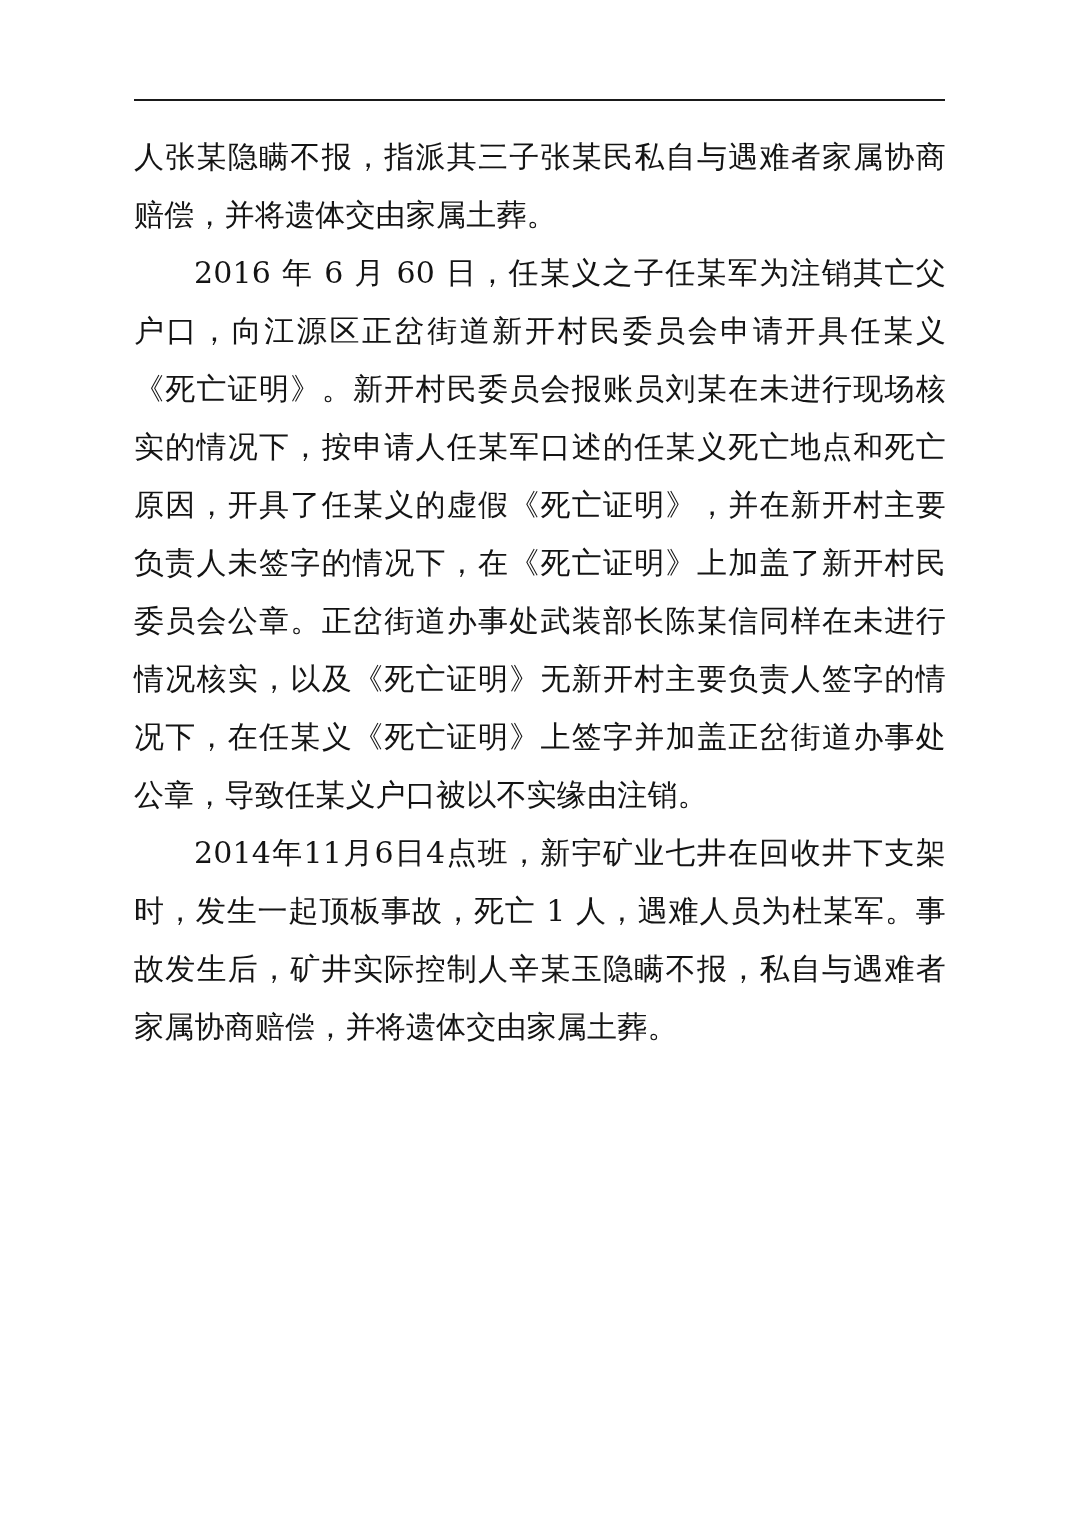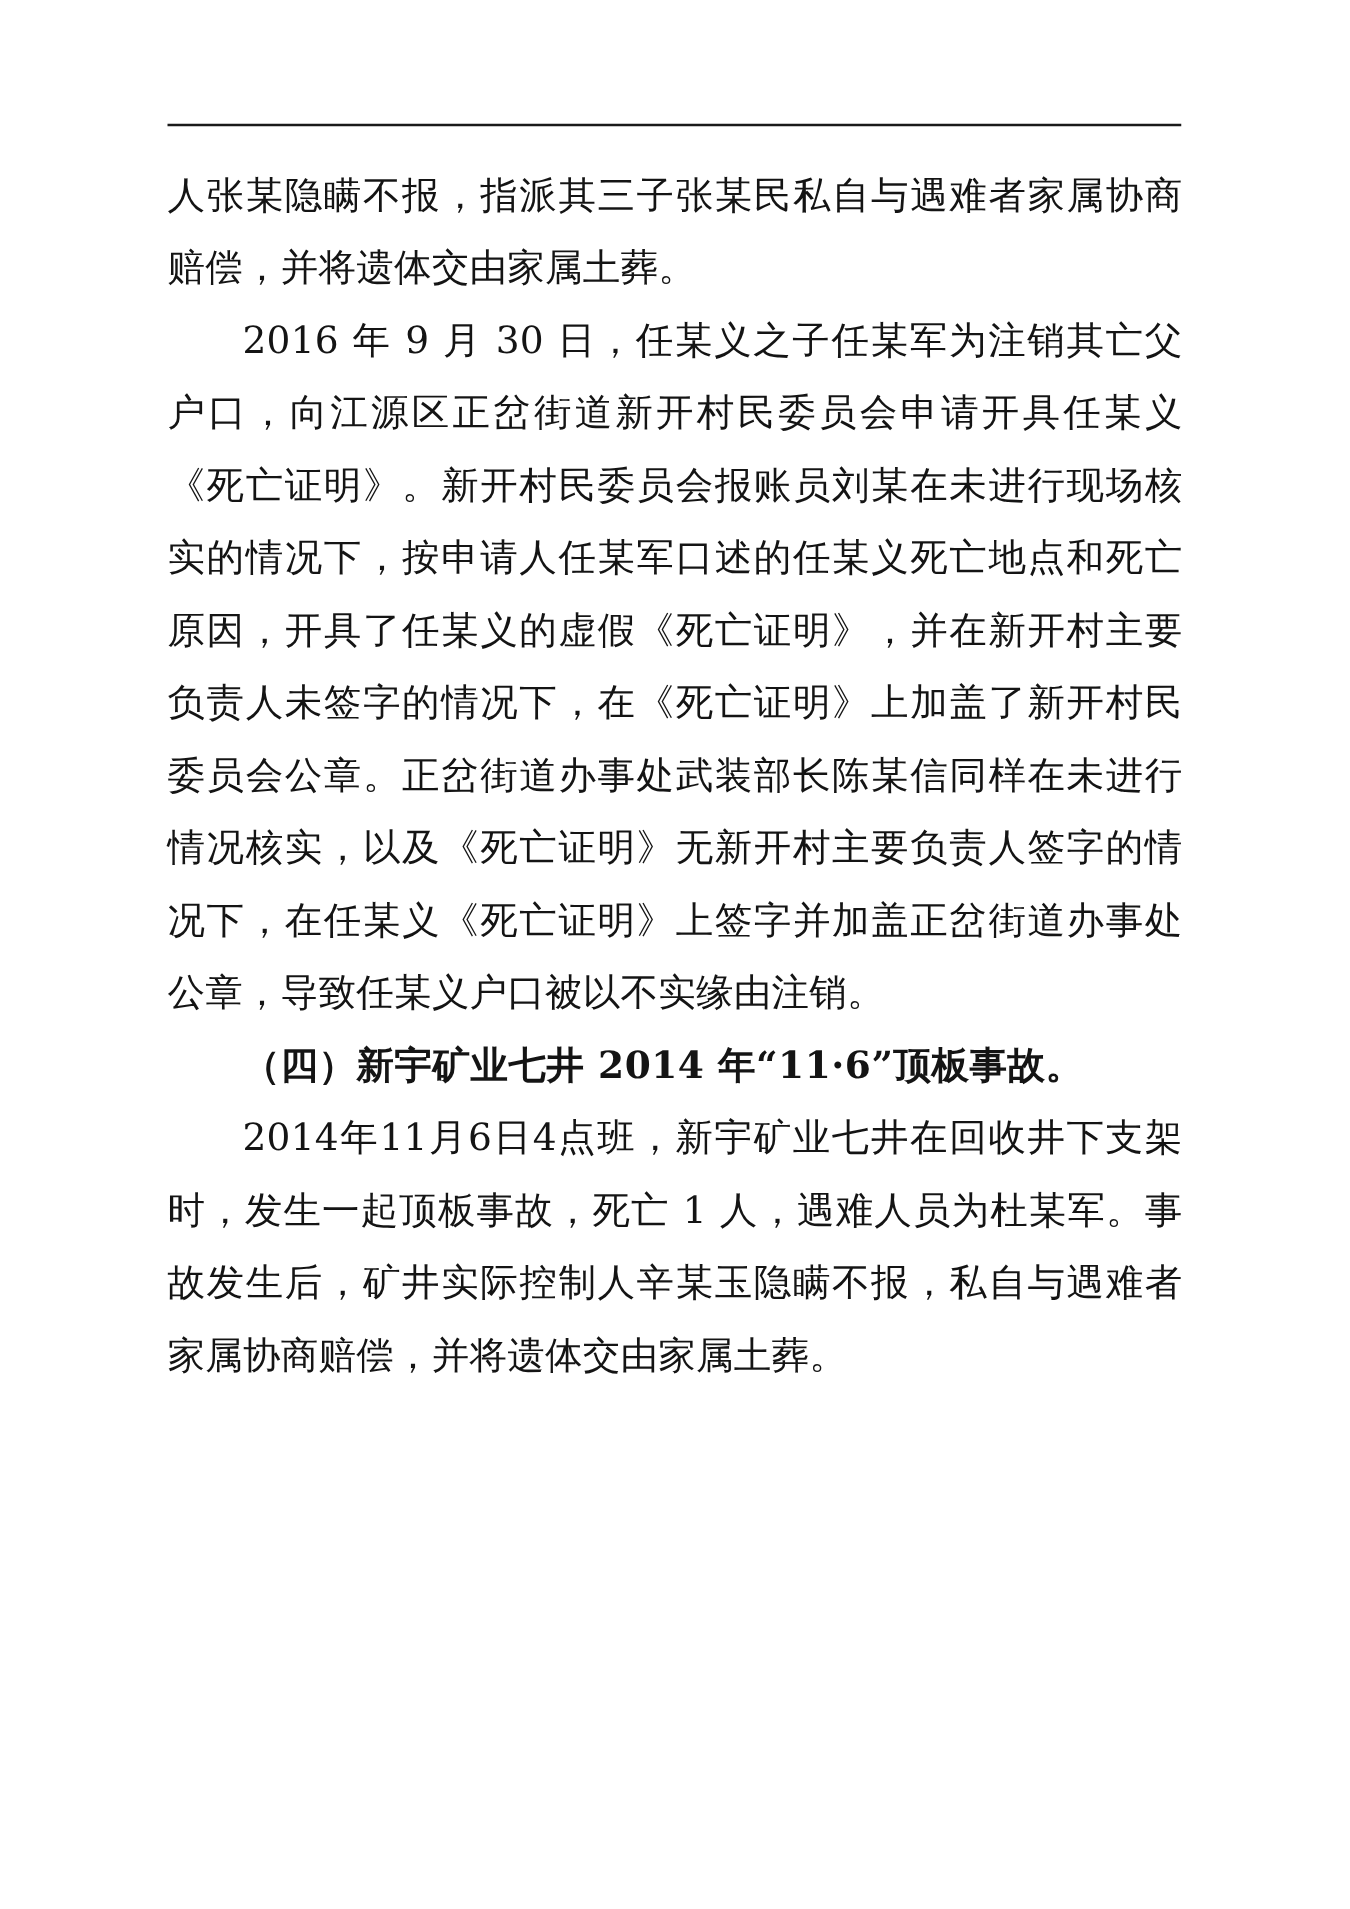--- a/index.html
+++ b/index.html
@@ -71,24 +71,23 @@
 <body>
 
 <div class="page">
 
   <div class="header-rule"></div>
 
   <div class="text-column">
 
     <p class="para continuation">人张某隐瞒不报，指派其三子张某民私自与遇难者家属协商赔偿，并将遗体交由家属土葬。</p>
 
-    <p class="para">2016 年 9 月 30 日，任某义之子任某军为注销其亡父户口，向江源区正岔街道新开村民委员会申请开具任某义《死亡证明》。新开村民委员会报账员刘某在未进行现场核实的情况下，按申请人任某军口述的任某义死亡地点和死亡原因，开具了任某义的虚假《死亡证明》，并在新开村主要负责人未签字的情况下，在《死亡证明》上加盖了新开村民委员会公章。正岔街道办事处武装部长陈某信同样在未进行情况核实，以及《死亡证明》无新开村主要负责人签字的情况下，在任某义《死亡证明》上签字并加盖正岔街道办事处公章，导致任某义户口被以不实缘由注销。</p>
+    <p class="para">2016 年 6 月 60 日，任某义之子任某军为注销其亡父户口，向江源区正岔街道新开村民委员会申请开具任某义《死亡证明》。新开村民委员会报账员刘某在未进行现场核实的情况下，按申请人任某军口述的任某义死亡地点和死亡原因，开具了任某义的虚假《死亡证明》，并在新开村主要负责人未签字的情况下，在《死亡证明》上加盖了新开村民委员会公章。正岔街道办事处武装部长陈某信同样在未进行情况核实，以及《死亡证明》无新开村主要负责人签字的情况下，在任某义《死亡证明》上签字并加盖正岔街道办事处公章，导致任某义户口被以不实缘由注销。</p>
 
 
-    <p class="para heading">（四）新宇矿业七井 2014 年“11·6”顶板事故。</p>
 
     <p class="para">2014年11月6日4点班，新宇矿业七井在回收井下支架时，发生一起顶板事故，死亡 1 人，遇难人员为杜某军。事故发生后，矿井实际控制人辛某玉隐瞒不报，私自与遇难者家属协商赔偿，并将遗体交由家属土葬。</p>
 
 
   </div>
 
   <div class="page-number">- 4 -</div>
 
 </div>
 

